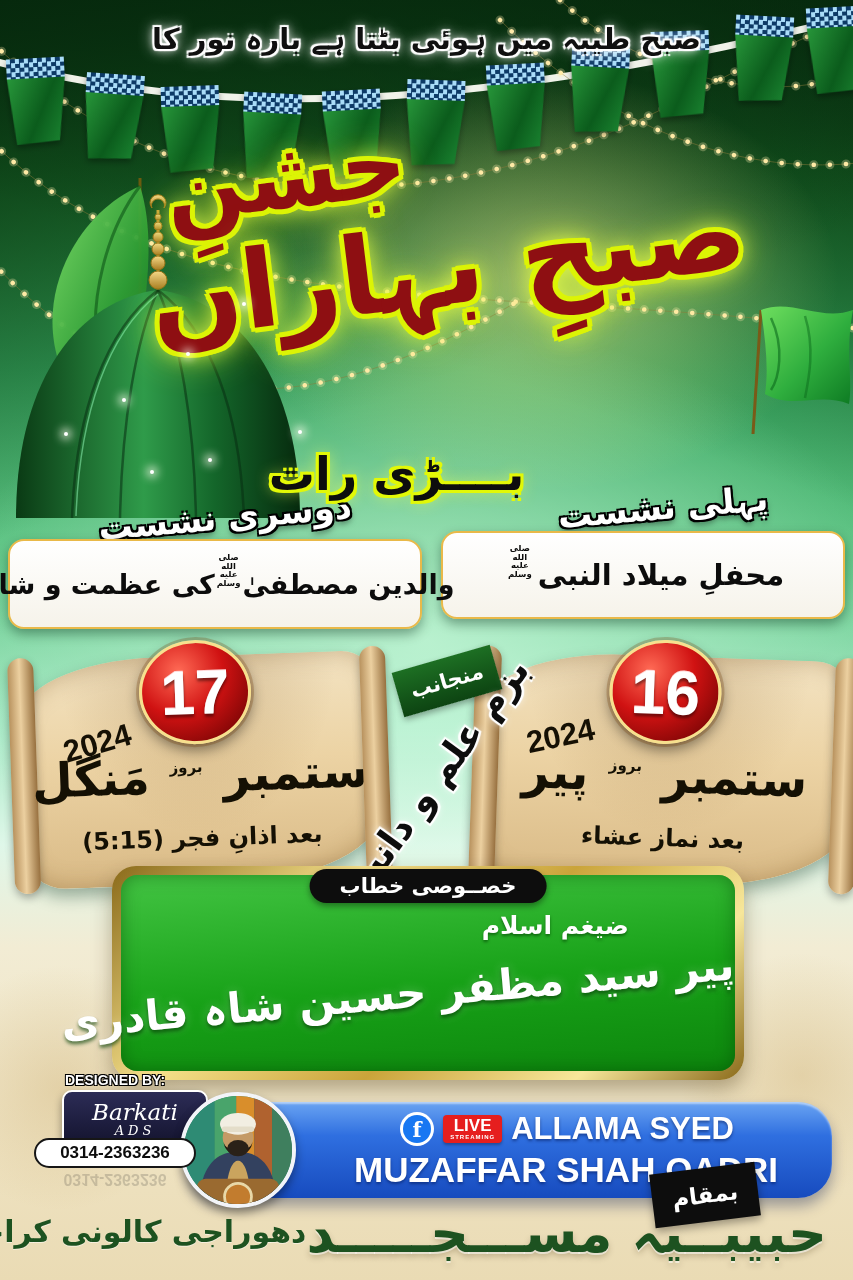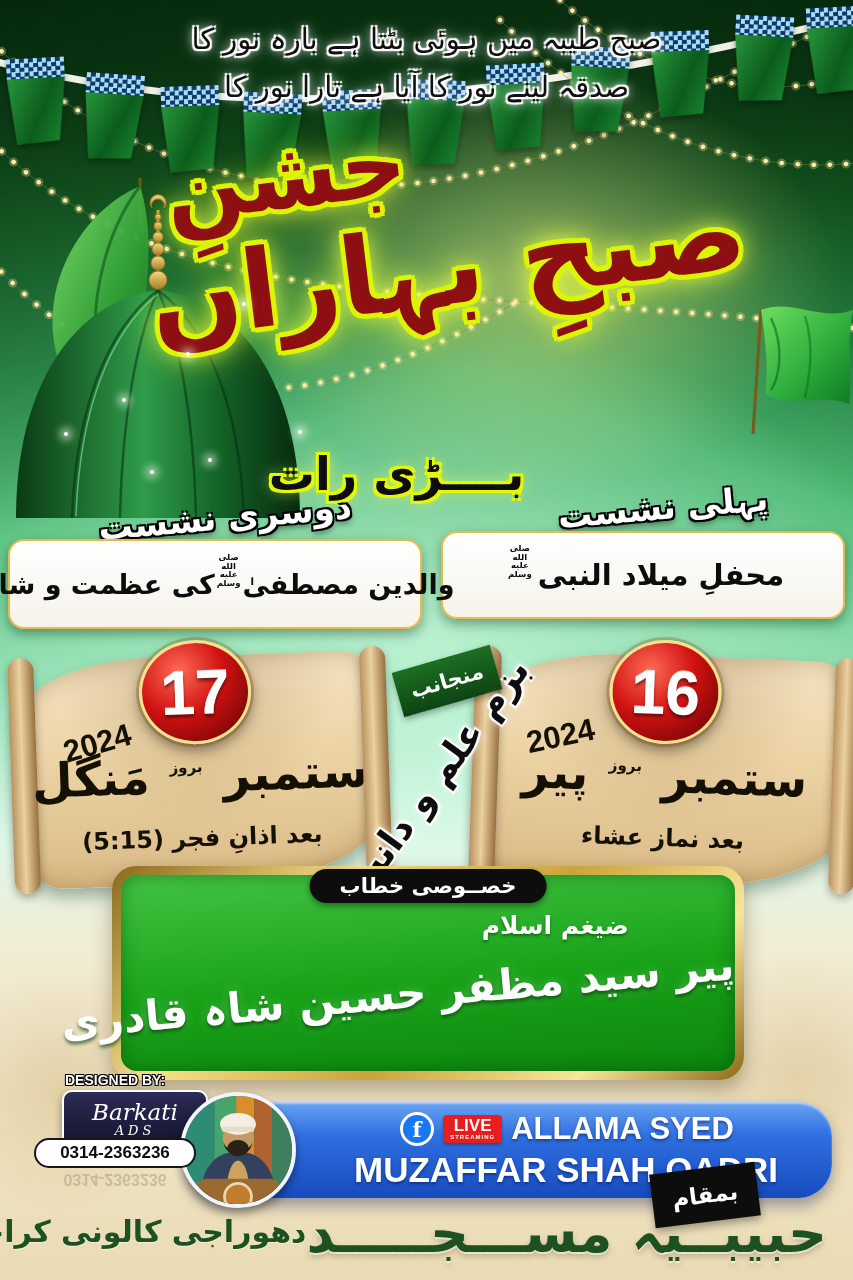--- a/index.html
+++ b/index.html
@@ -19,21 +19,21 @@
 
   
   #lights{left:0;top:0;pointer-events:none;}
   .flag{position:absolute;width:58px;filter:drop-shadow(0 3px 3px rgba(0,0,0,.35));}
   .flag .band{height:20px;background:conic-gradient(#0d3a66 25%,#a9dcf8 0 50%,#0d3a66 0 75%,#a9dcf8 0);background-size:9px 9px;}
   .flag .cloth{height:66px;background:linear-gradient(115deg,#27963a,#0b5c1c 55%,#1d8a34);clip-path:polygon(0 0,100% 0,86% 96%,12% 100%);}
   .star{position:absolute;width:4px;height:4px;border-radius:50%;background:#fff;box-shadow:0 0 10px 3px rgba(255,255,240,.95);}
 
   
   #poetry{top:16px;left:80px;right:80px;text-align:center;direction:rtl;color:#101010;
-    font-size:29px;font-weight:normal;line-height:1.65;
+    font-size:29px;font-weight:bold;line-height:1.65;
     text-shadow:-2px -2px 1px #fff,2px -2px 1px #fff,-2px 2px 1px #fff,2px 2px 1px #fff,0 0 9px #fff,0 0 16px #fff;}
 
   
   #main-title{top:112px;left:50px;right:20px;transform:rotate(-7deg);direction:rtl;text-align:center;}
   .red-cal{color:#8e0f12;font-weight:bold;
     text-shadow:-4px -4px 0 #dcf405,4px -4px 0 #dcf405,-4px 4px 0 #dcf405,4px 4px 0 #dcf405,
       -5px 0 0 #dcf405,5px 0 0 #dcf405,0 -5px 0 #dcf405,0 5px 0 #dcf405,
       0 0 22px #e6ff4d,0 0 38px #d9f431;}
   #title-w1{font-size:92px;margin-right:300px;line-height:1;}
   #title-w2{font-size:108px;line-height:1.05;margin-top:6px;}
@@ -280,21 +280,20 @@
       </linearGradient>
     </defs>
     <line x1="34" y1="182" x2="42" y2="58" stroke="#7a5a18" stroke-width="3"></line>
     <path d="M42 58 C 72 46, 102 70, 134 58 C 126 98, 134 128, 130 152 C 100 140, 74 158, 46 142 C 50 116, 46 86, 42 58 Z" fill="url(#flagR)"></path>
     <path d="M52 66 C 66 96, 60 126, 52 138" stroke="#0c6b1c" stroke-width="2.5" fill="none" opacity=".6"></path>
     <path d="M86 64 C 96 96, 90 126, 86 146" stroke="#0c6b1c" stroke-width="2.5" fill="none" opacity=".5"></path>
   </svg>
 
   <div id="poetry" class="abs">
     <div>صبح طیبہ میں ہوئی بٹتا ہے بارہ نور کا</div>
-    <div>صدقہ لینے نور کا آیا ہے تارا نور کا</div>
   </div>
 
   <div id="main-title" class="abs">
     <div id="title-w1" class="red-cal">جشنِ</div>
     <div id="title-w2" class="red-cal">صبحِ بہاراں</div>
   </div>
   <div id="subtitle" class="abs">بــــڑی رات</div>
 
   <div id="s1-label" class="abs session-label">پہلی نشست</div>
   <div id="s1-box" class="abs session-box">

